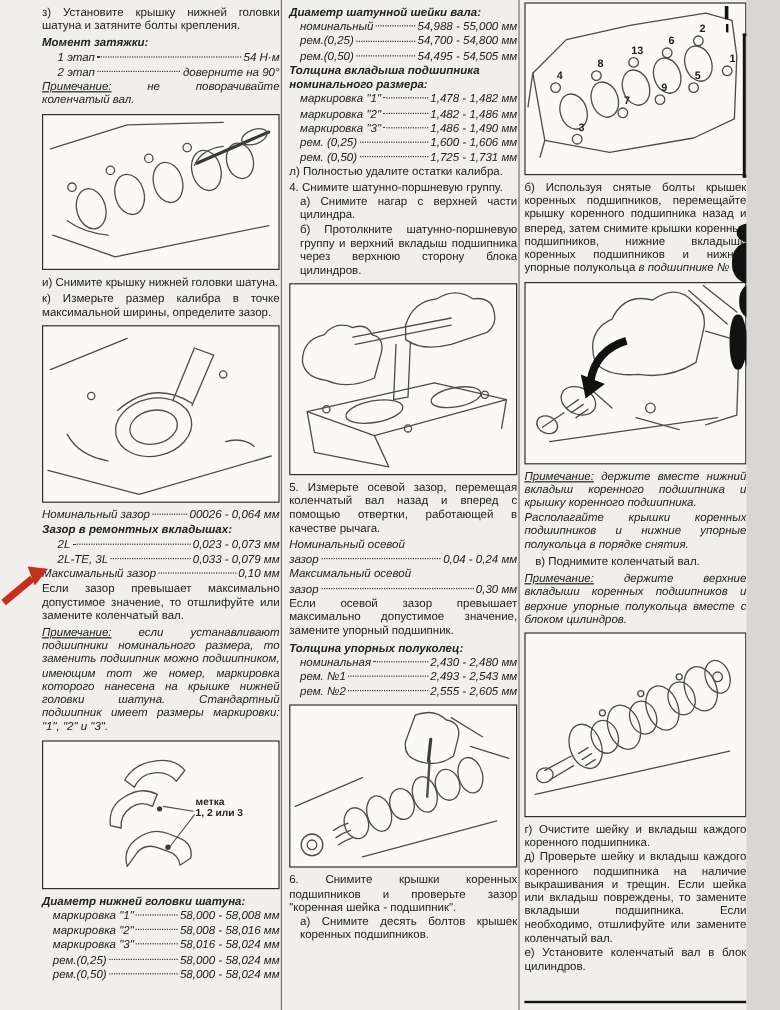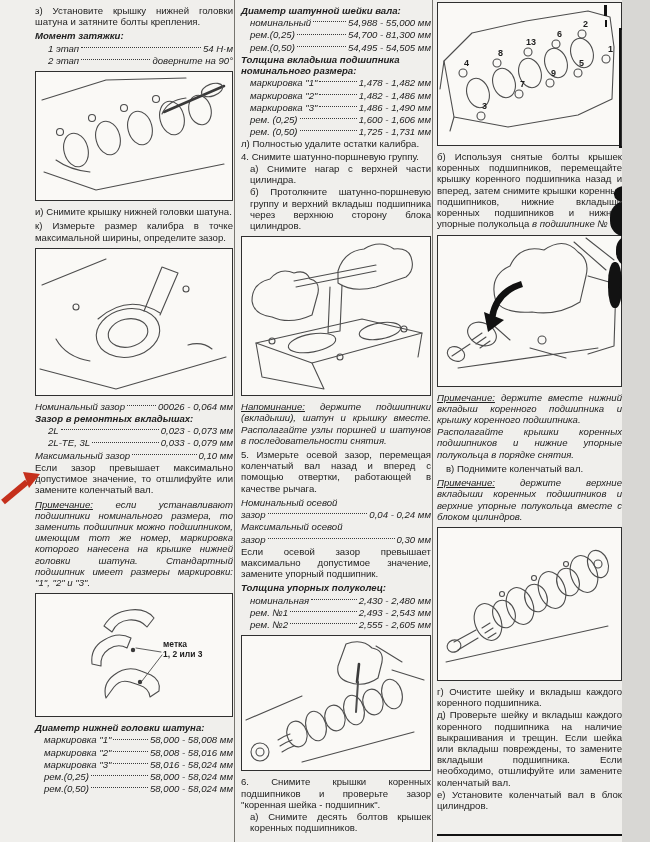--- a/index.html
+++ b/index.html
@@ -47,20 +47,24 @@
       <span class="lbl">1 этап</span>
       <span class="dots"></span>
       <span class="val">54 Н·м</span>
     </div>
     <div class="srow ind">
       <span class="lbl">2 этап</span>
       <span class="dots"></span>
       <span class="val">доверните на 90°</span>
     </div>
 
+    <p class="p it">
+      <span class="lead">Примечание:</span>
+      <span>не поворачивайте коленчатый вал.</span>
+    </p>
 
     <div class="illus" style="height:128px">
       <svg width="194" height="124" viewBox="0 0 194 124">
         <path class="sk" d="M6,28 L70,8 L150,6"></path>
         <path class="sk" d="M8,100 L60,118 L188,92"></path>
         <ellipse class="sk" cx="40" cy="78" rx="12" ry="17" transform="rotate(-15 40 78)"></ellipse>
         <ellipse class="sk" cx="72" cy="66" rx="12" ry="17" transform="rotate(-15 72 66)"></ellipse>
         <ellipse class="sk" cx="104" cy="56" rx="12" ry="17" transform="rotate(-15 104 56)"></ellipse>
         <ellipse class="sk" cx="136" cy="46" rx="12" ry="17" transform="rotate(-15 136 46)"></ellipse>
         <ellipse class="sk" cx="164" cy="38" rx="11" ry="15" transform="rotate(-15 164 38)"></ellipse>
@@ -166,21 +170,21 @@
   <div class="col" id="col-mid">
     <div class="spec-h">Диаметр шатунной шейки вала:</div>
     <div class="srow ind2">
       <span class="lbl">номинальный</span>
       <span class="dots"></span>
       <span class="val">54,988 - 55,000 мм</span>
     </div>
     <div class="srow ind2">
       <span class="lbl">рем.(0,25)</span>
       <span class="dots"></span>
-      <span class="val">54,700 - 81,300 мм</span>
+      <span class="val">54,700 - 54,800 мм</span>
     </div>
     <div class="srow ind2">
       <span class="lbl">рем.(0,50)</span>
       <span class="dots"></span>
       <span class="val">54,495 - 54,505 мм</span>
     </div>
 
     <div class="spec-h">Толщина вкладыша подшипника номинального размера:</div>
     <div class="srow ind2">
       <span class="lbl">маркировка "1"</span>
@@ -222,24 +226,20 @@
         <path class="sk" d="M14,106 L120,82 L180,96 L70,126 Z"></path>
         <ellipse class="sk" cx="70" cy="106" rx="24" ry="9" transform="rotate(-10 70 106)"></ellipse>
         <ellipse class="sk" cx="138" cy="94" rx="21" ry="8" transform="rotate(-10 138 94)"></ellipse>
         <circle class="sk" cx="30" cy="104" r="3"></circle>
           <circle class="sk" cx="98" cy="120" r="3"></circle>
         <circle class="sk" cx="162" cy="92" r="3"></circle>
         <path class="sk" d="M14,106 L20,140 L82,152 L70,126 M180,96 L176,120"></path>
       </svg>
     </div>
 
-    <p class="p it">
-      <span class="lead">Напоминание:</span>
-      <span>держите подшипники (вкладыши), шатун и крышку вместе. Располагайте узлы поршней и шатунов в последовательности снятия.</span>
-    </p>
 
     <p class="p">5. Измерьте осевой зазор, перемещая коленчатый вал назад и вперед с помощью отвертки, работающей в качестве рычага.</p>
 
     <div class="srow">
       <span class="lbl">Номинальный осевой</span>
     </div>
     <div class="srow">
       <span class="lbl">зазор</span>
       <span class="dots"></span>
       <span class="val">0,04 - 0,24 мм</span>

